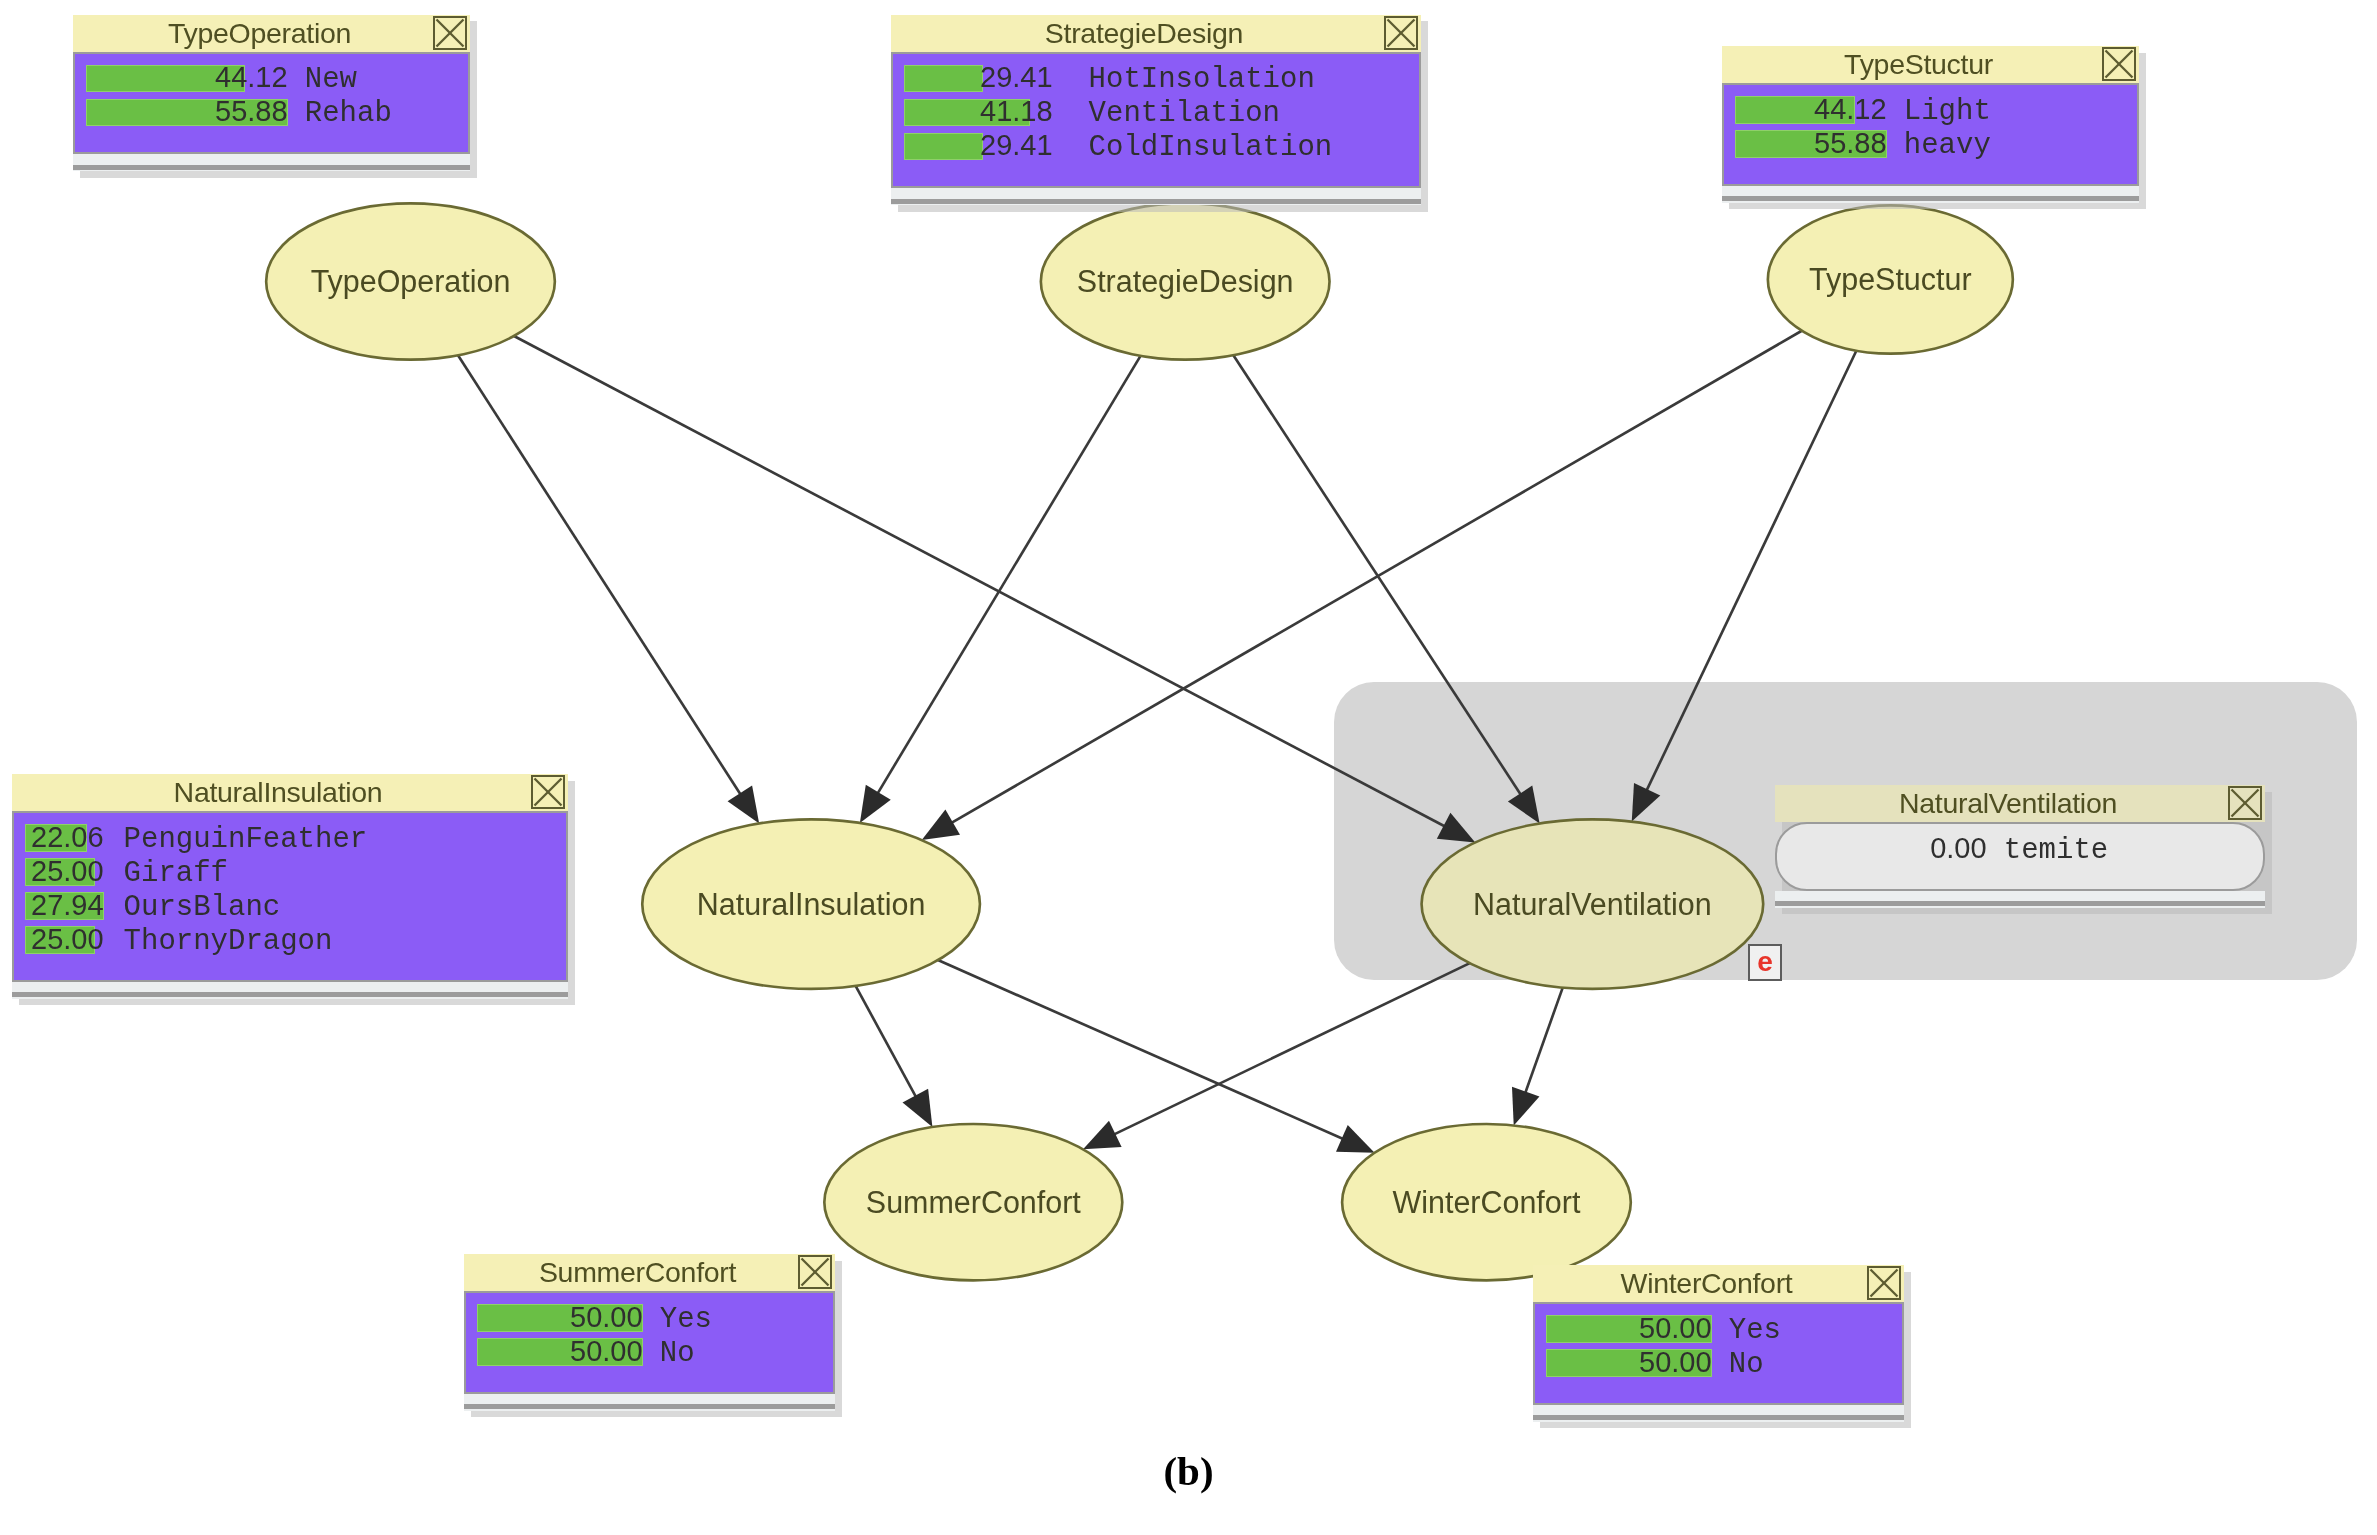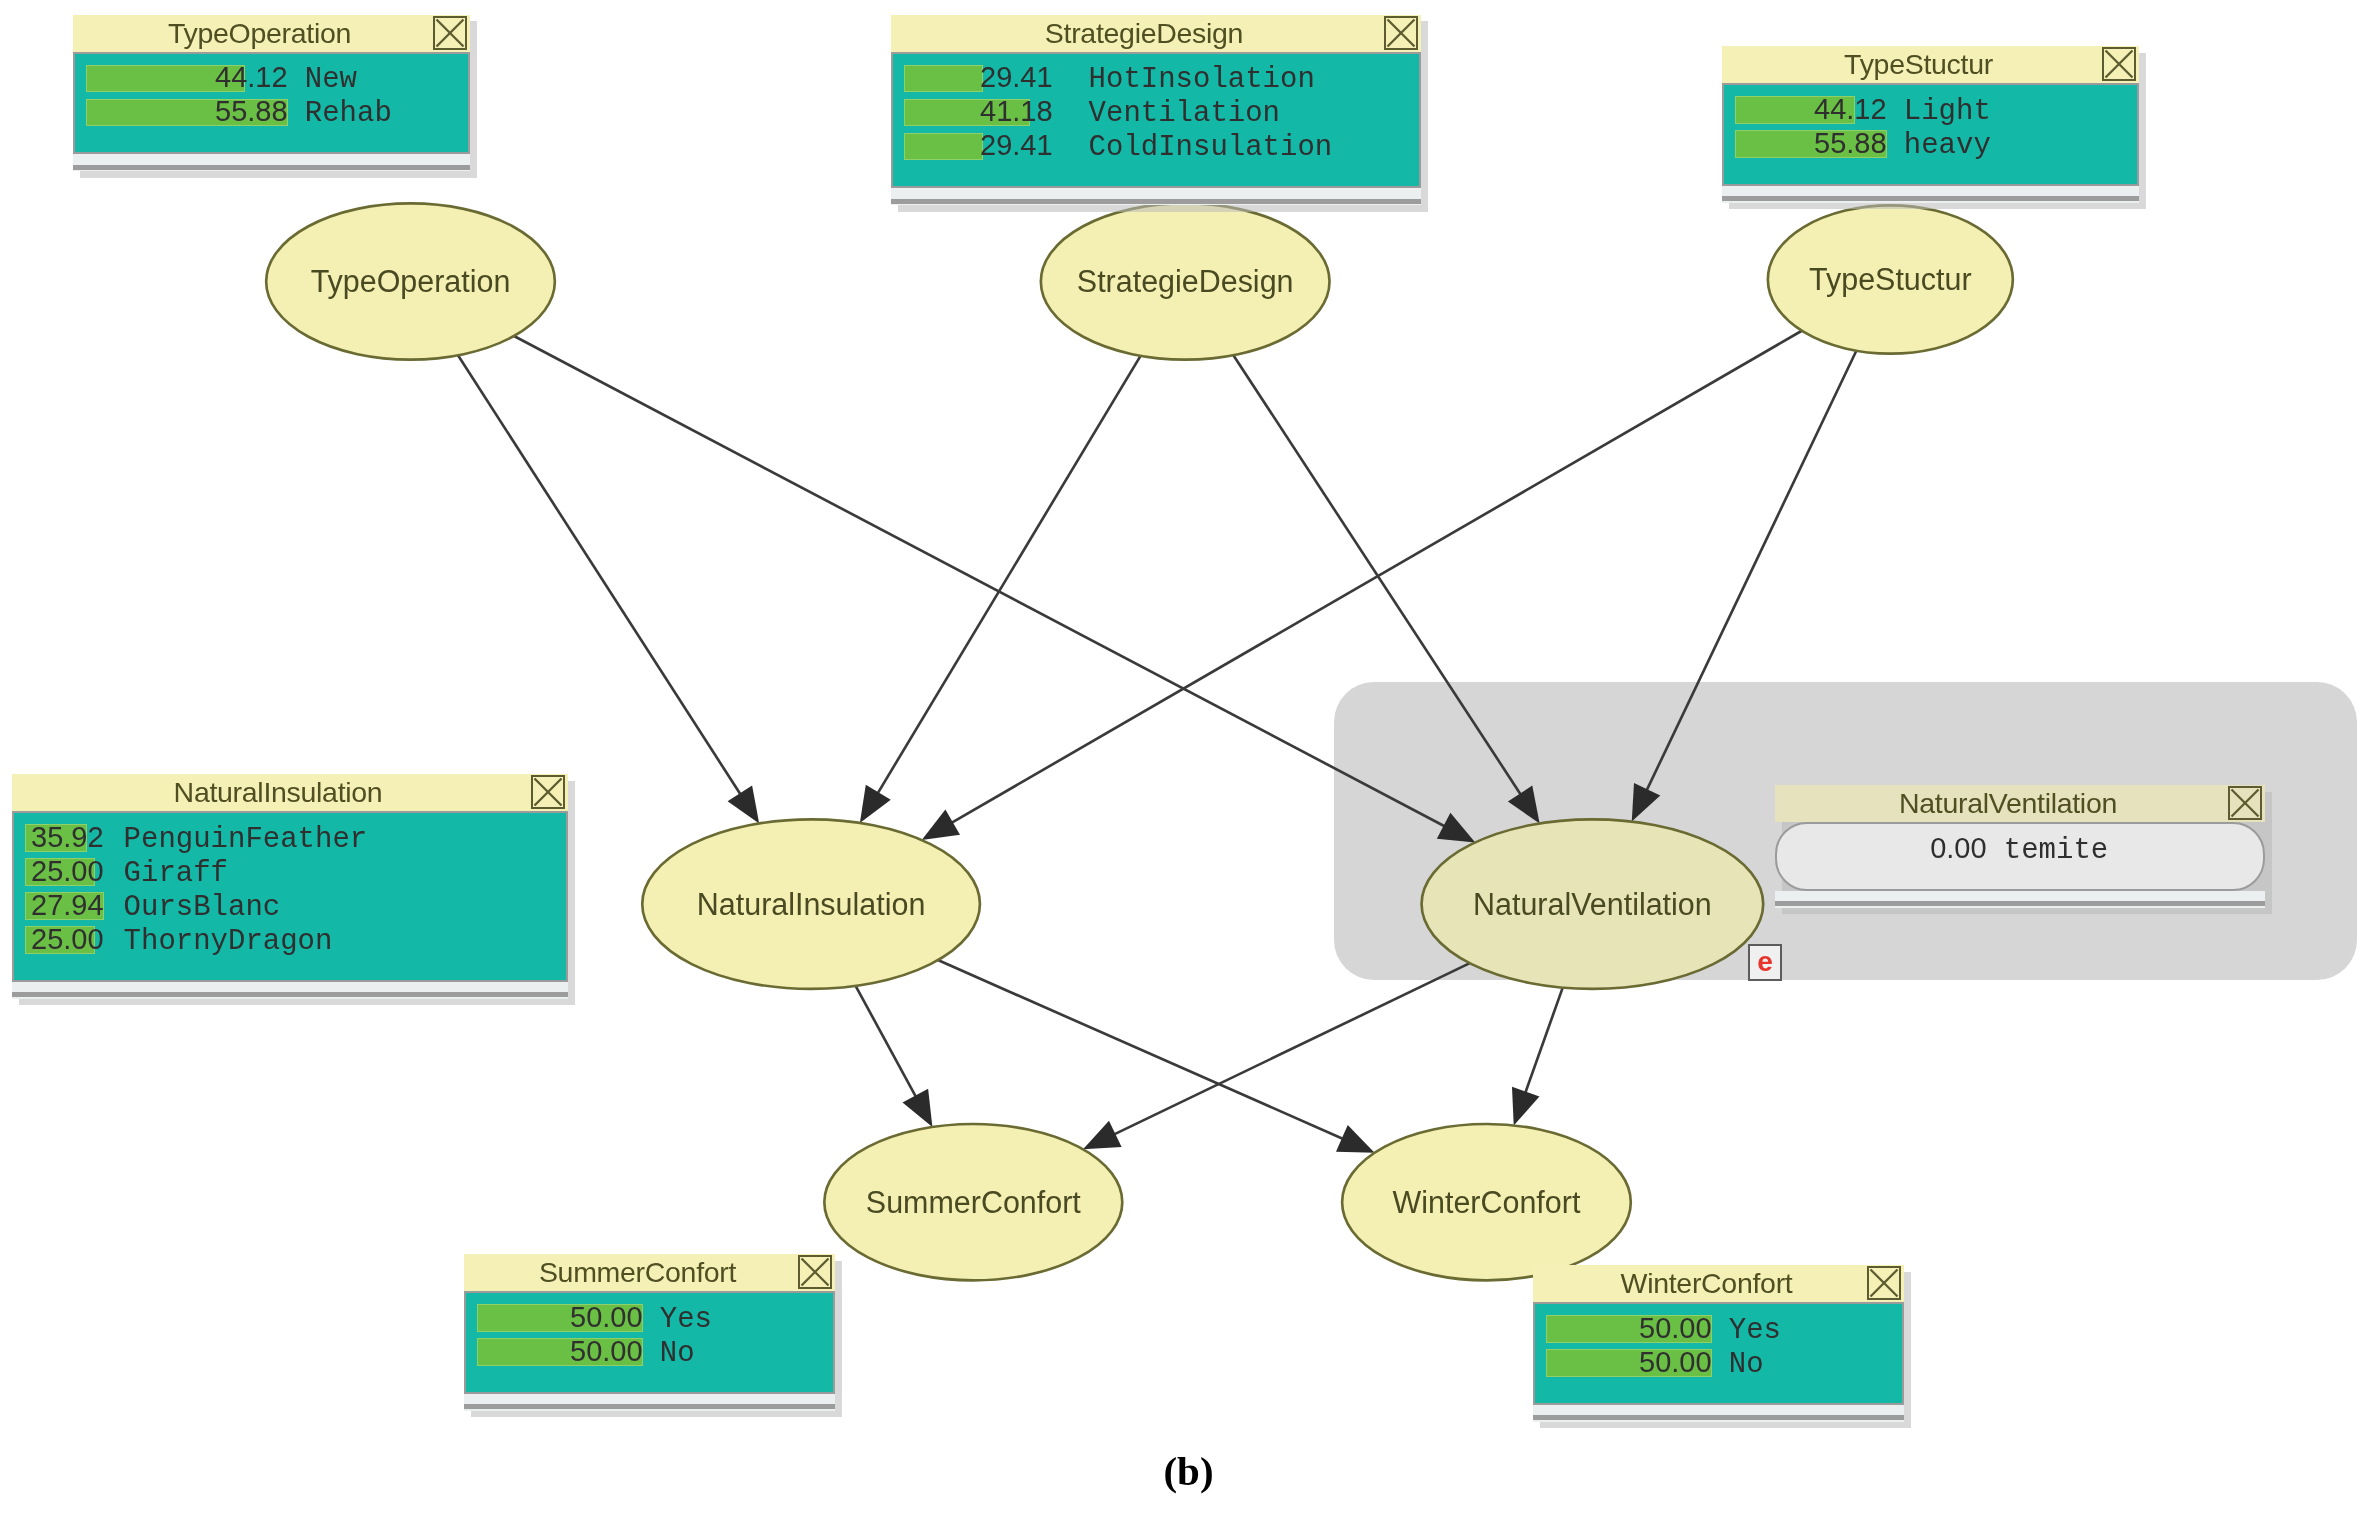--- a/index.html
+++ b/index.html
@@ -61,21 +61,21 @@
     height: 34px;
     box-sizing: border-box;
     border: 2.6px solid #5d5c31;
     background: #f5f0b6;
   }
   .monitor.evidence .close-icon { background: #e5e2bd; }
   .monitor .close-icon svg { display: block; width: 100%; height: 100%; }
   .monitor .body {
     position: relative;
     border: 2.6px solid #9b9b9b;
-    background: #14b8a6;
+    background: #8b5cf6;
     padding: 8px 6.6px 22.5px 10.6px;
     box-sizing: border-box;
   }
   .monitor.evidence .body { background: #e8e8e8; border-color: #9b9b9b; border-radius: 32px; }
   .monitor .footer {
     position: relative;
     height: 17px;
     background: #eceff0;
     border-top: 0;
   }
@@ -409,21 +409,21 @@
             <line x1="38" y1="2" x2="2" y2="38" stroke="#5d5c31" stroke-width="3"></line>
           </svg>
       </span>
     </div>
     <div class="body">
       <div class="state-row">
         <div class="bar-track">
             <div class="bar-fill" style="width:79%"></div>
           </div>
         <div class="row-text">
-          <span class="row-val">35.92</span>
+          <span class="row-val">22.06</span>
           <span class="row-label">PenguinFeather</span>
         </div>
       </div>
       <div class="state-row">
         <div class="bar-track">
             <div class="bar-fill" style="width:89%"></div>
           </div>
         <div class="row-text">
           <span class="row-val">25.00</span>
           <span class="row-label">Giraff</span>

